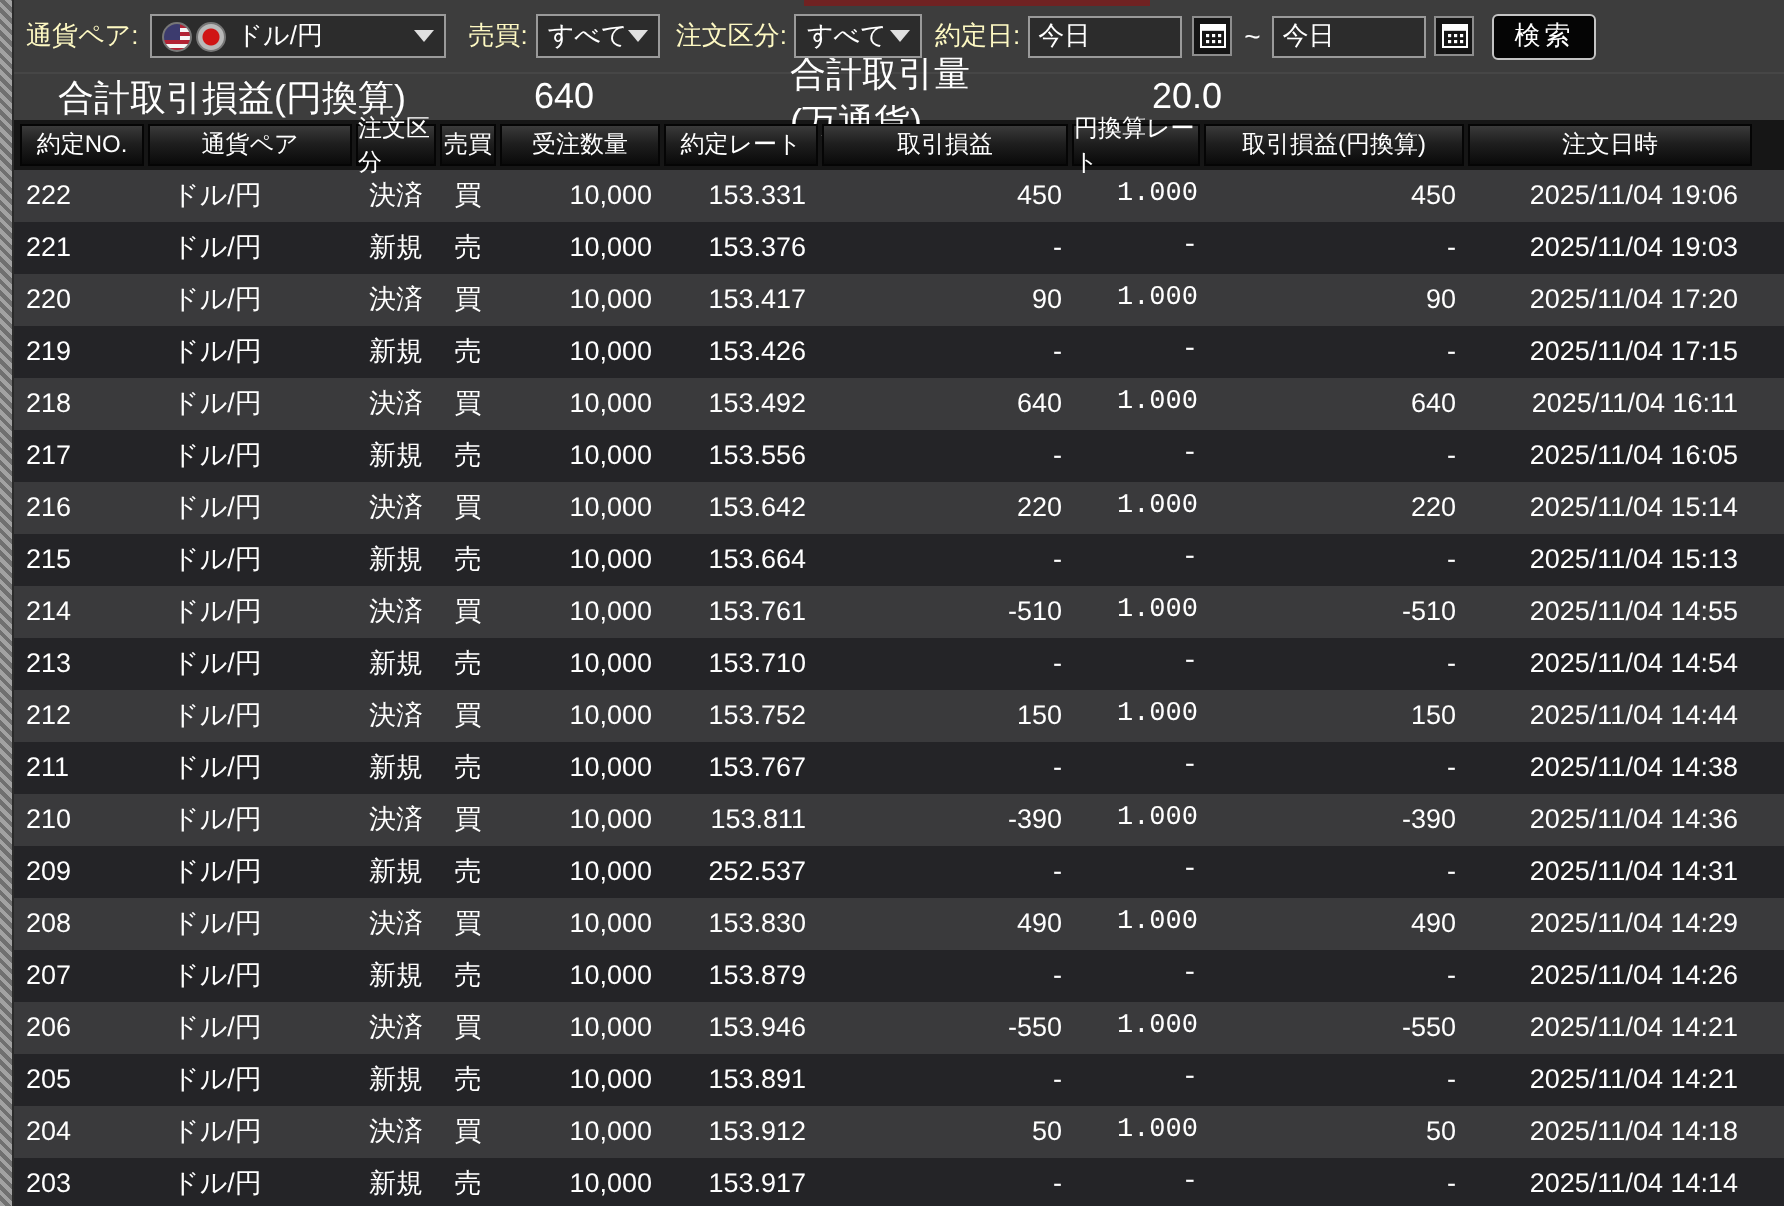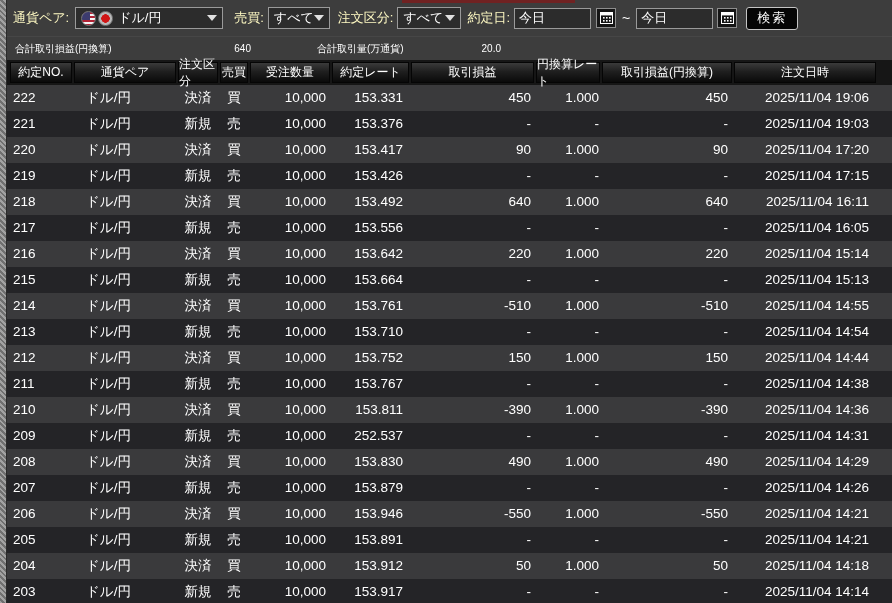--- a/index.html
+++ b/index.html
@@ -55,21 +55,21 @@
   }
   .search-btn{
     width:52px; height:23px; background:#050505; border:1px solid #c4c4c4; border-radius:3px;
     color:#fff; font-size:13px; display:flex; align-items:center; justify-content:center;
     letter-spacing:2px; cursor:pointer;
   }
 
   
   .summary-bar{
     height:24px; background:#3d3d3d; display:flex; align-items:center;
-    font-size:10px; border-top:1px solid #464646; padding-left:8px;
+    font-size:18px; border-top:1px solid #464646; padding-left:22px;gap:32px;
   }
   .s-lbl1{ width:200px; text-align:left; }
   .s-val1{ width:40px; text-align:right; padding-right:4px; }
   .s-lbl2{ margin-left:62px; width:110px; text-align:left; }
   .s-val2{ width:78px; text-align:right; padding-right:4px; }
 
   
   .table{ background:#1b1b1c; height:543px; }
   .thead{
     height:25px; display:flex; gap:2px; padding:2px 0 0 3px; background:#161616;
@@ -79,21 +79,21 @@
     border:1px solid #050505; color:#fff; font-size:12px;
     display:flex; align-items:center; justify-content:center; cursor:pointer;
   }
   .tbody{ }
   .tr{ height:26px; display:flex; gap:2px; padding-left:3px; font-size:13.5px; }
   .tr:nth-child(odd){ background:#3a3a3c; }
   .tr:nth-child(even){ background:#242427; }
   .td{ line-height:26px; overflow:hidden; white-space:nowrap; }
 
   .c0{width:62px;} .c1{width:102px;} .c2{width:40px;font-family:Liberation Serif, serif;} .c3{width:28px;} .c4{width:80px;}
-  .c5{width:77px;} .c6{width:123px;} .c7{width:64px;} .c8{width:130px;} .c9{width:142px;}
+  .c5{width:77px;} .c6{width:123px;} .c7{width:64px;font-family:Liberation Mono, monospace;} .c8{width:130px;} .c9{width:142px;}
 
   .a0{text-align:left; padding-left:3px;}
   .a1{text-align:left; padding-left:12px;}
   .a2{text-align:center;}
   .a3{text-align:center;}
   .a4{text-align:right; padding-right:4px;}
   .a5{text-align:right; padding-right:6px;}
   .a6{text-align:right; padding-right:3px;}
   .a7{text-align:right; padding-right:1px;}
   .a8{text-align:right; padding-right:4px;}

